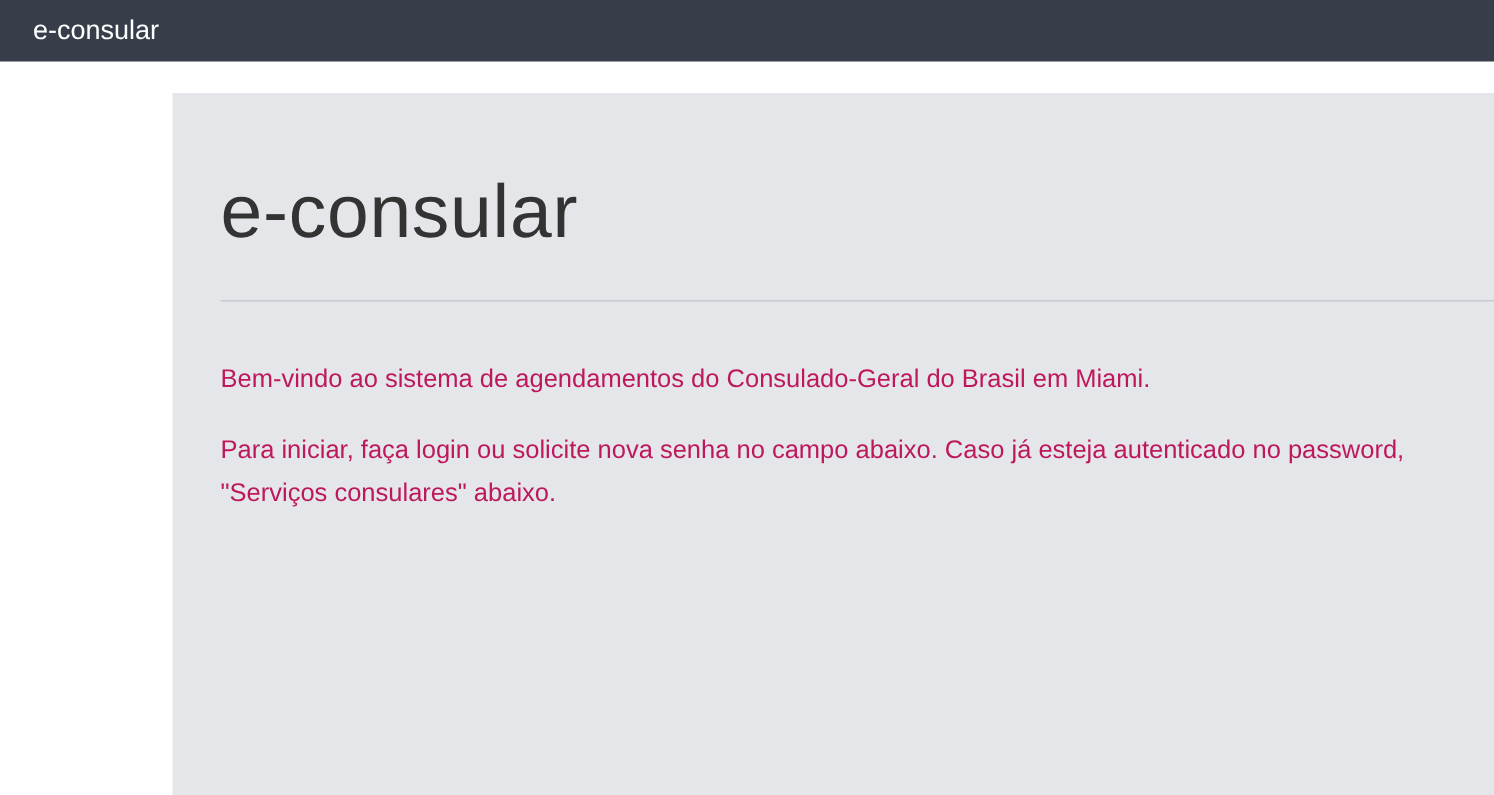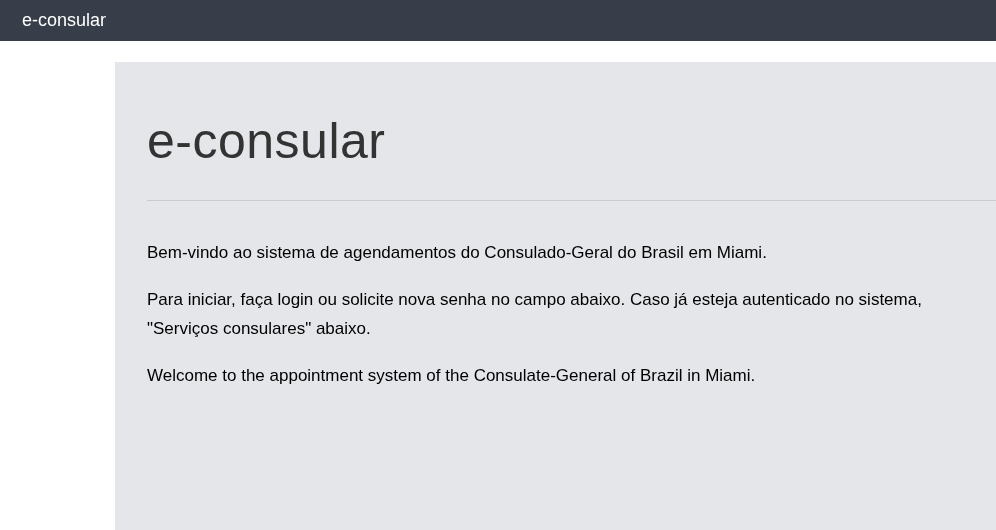--- a/index.html
+++ b/index.html
@@ -41,31 +41,30 @@
       letter-spacing: 0.5px;
     }
     .divider {
       border: none;
       border-top: 1px solid #c8cacf;
       margin-bottom: 38px;
     }
     .paragraph {
       font-size: 17px;
       font-weight: 300;
-      color: #000000;
+      color: #be185d;
       line-height: 1.7;
       margin-bottom: 18px;
     }
   </style>
 </head>
 <body>
 
 <div class="top-bar">
   <span class="top-bar-title">e-consular</span>
 </div>
 
 <div class="content-panel">
   <h1 class="main-heading">e-consular</h1>
   <hr class="divider">
   <p class="paragraph">Bem-vindo ao sistema de agendamentos do Consulado-Geral do Brasil em Miami.</p>
-  <p class="paragraph">Para iniciar, faça login ou solicite nova senha no campo abaixo. Caso já esteja autenticado no sistema, "Serviços consulares" abaixo.</p>
-  <p class="paragraph">Welcome to the appointment system of the Consulate-General of Brazil in Miami.</p>
+  <p class="paragraph">Para iniciar, faça login ou solicite nova senha no campo abaixo. Caso já esteja autenticado no password, "Serviços consulares" abaixo.</p>
 </div>
 
 </body></html>

